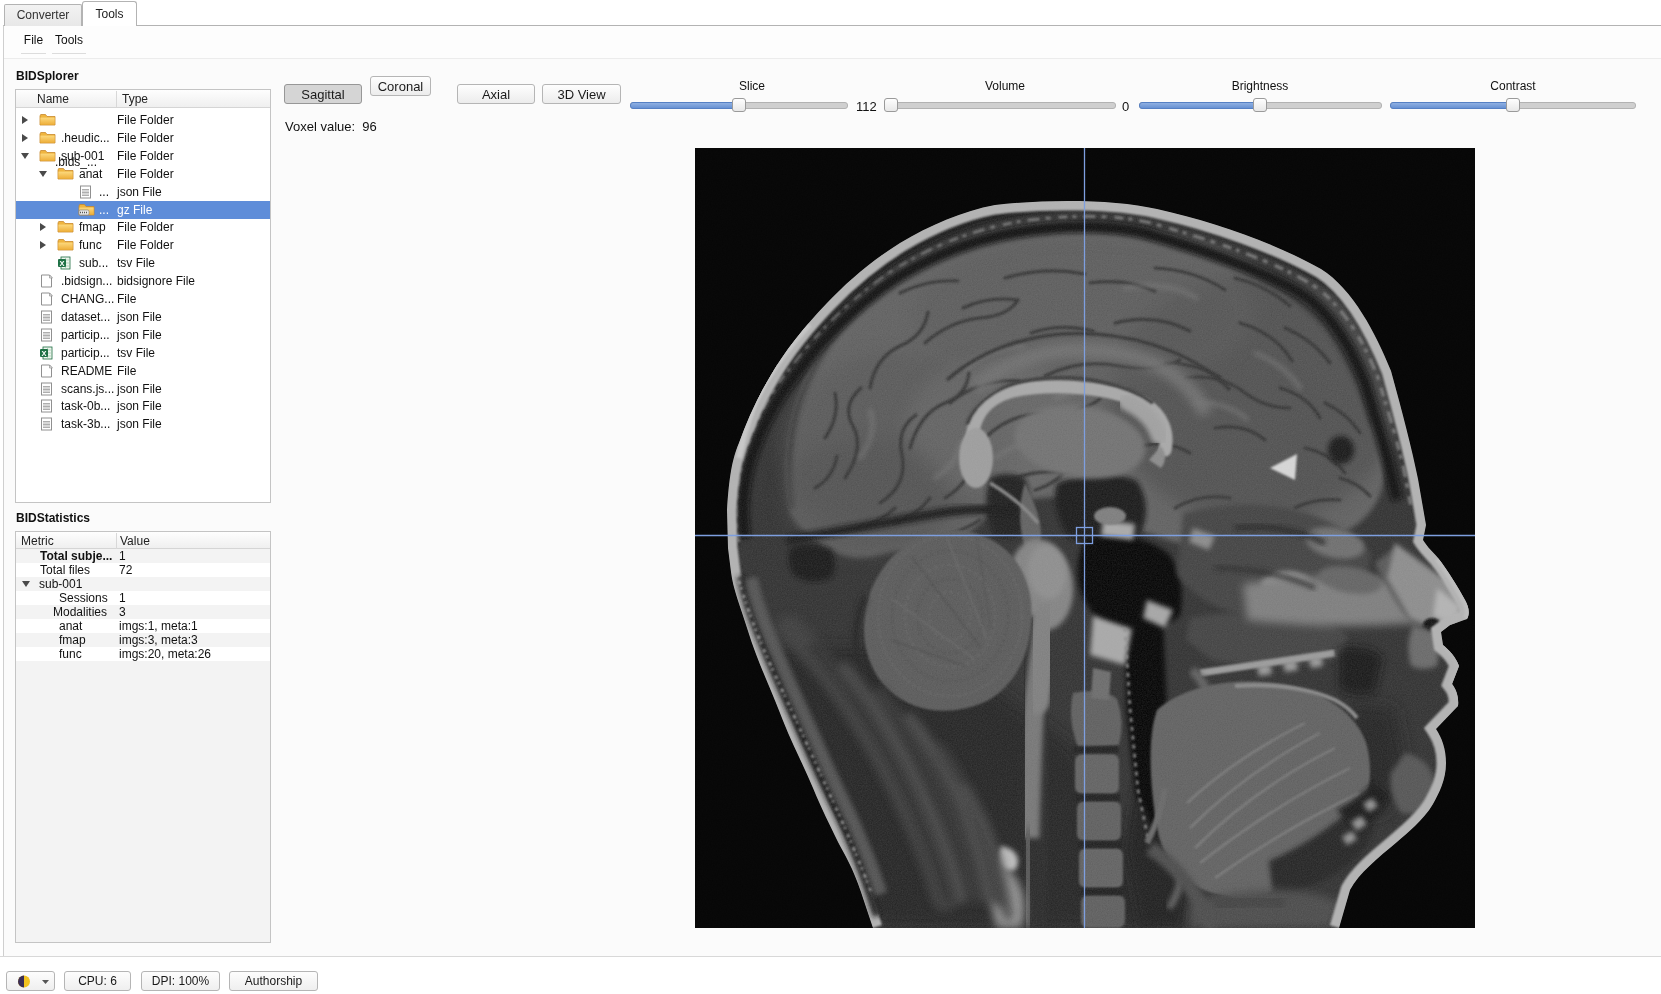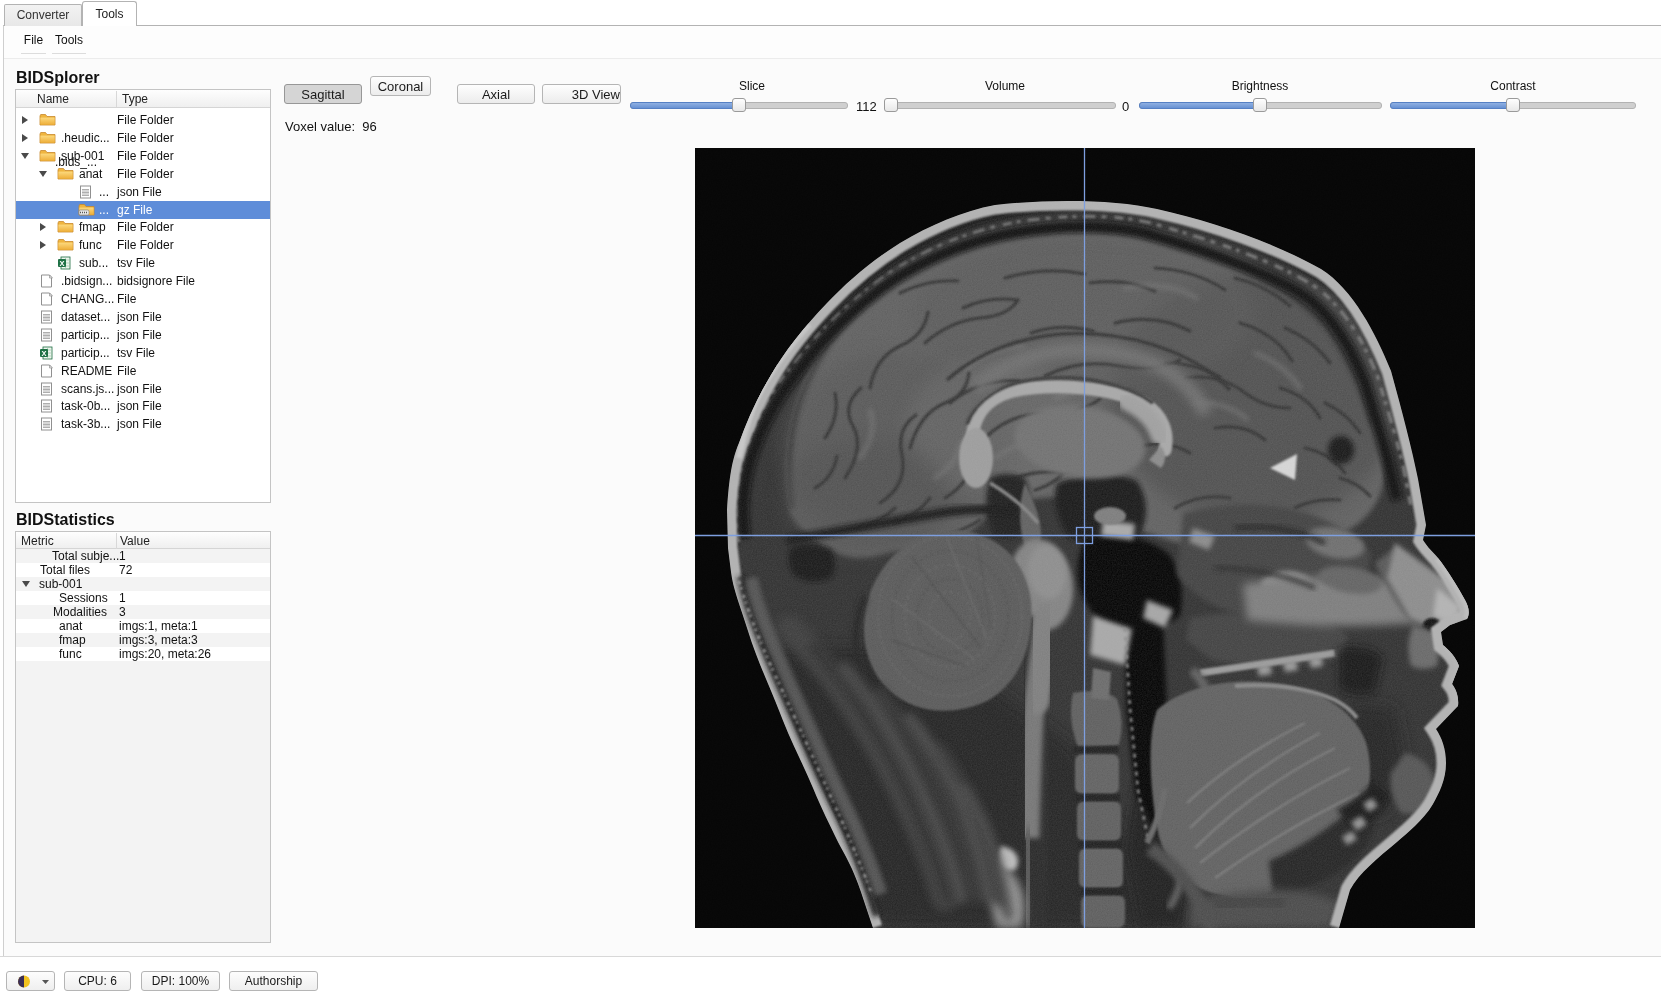--- a/index.html
+++ b/index.html
@@ -7,21 +7,21 @@
 #app { position:absolute; left:0; top:0; width:1661px; height:994px; }
 .abs { position:absolute; }
 
 #tab-conv { left:4px; top:4px; width:78px; height:22px; background:linear-gradient(#f2f2f2,#e8e8e8); border:1px solid #b3b3b3; border-bottom:none; border-radius:2px 2px 0 0; font-size:12px; color:#333; text-align:center; line-height:21px; z-index:2; }
 #tab-edit { left:82px; top:1px; width:55px; height:25px; background:#fff; border:1px solid #b3b3b3; border-bottom:none; border-radius:3px 3px 0 0; font-size:12px; color:#222; text-align:center; line-height:24px; z-index:4; }
 #pane { left:3px; top:25px; width:1658px; height:931px; background:#fbfbfb; border-top:1px solid #b3b3b3; border-left:1px solid #cfcfcf; z-index:1; }
 
 #menubar { left:4px; top:26px; width:1657px; height:33px; background:#fdfdfd; border-bottom:1px solid #ececec; z-index:3; }
 .menuitem { position:absolute; top:33px; height:21px; font-size:12px; color:#111; text-align:center; border-bottom:1px solid #dcdcdc; z-index:4; }
 
-.plabel { font-size:16px; font-weight:bold; color:#111; z-index:3; }
+.plabel { font-size:12px; font-weight:bold; color:#111; z-index:3; }
 
 .qtable { background:#fff; border:1px solid #c4c4c4; z-index:3; }
 .qheader { position:absolute; left:0; top:0; width:100%; height:18px; background:linear-gradient(#fefefe,#efefef); border-bottom:1px solid #d5d5d5; }
 .qheader .h1 { position:absolute; font-size:12px; color:#222; top:2px; }
 .hdiv { position:absolute; top:1px; width:1px; height:16px; background:#d8d8d8; }
 .trow { position:absolute; left:0; width:100%; height:18px; font-size:12px; color:#111; white-space:nowrap; }
 .trow span { position:absolute; top:2px; }
 .srow { position:absolute; left:0; width:100%; height:14.1px; font-size:12px; color:#111; white-space:nowrap; }
 .srow span { position:absolute; top:0px; }
 .sel { background:#5e8dd9; color:#fff; }
@@ -219,21 +219,21 @@
   </div>
 
   <div class="abs plabel" style="left:16px; top:511px;">BIDStatistics</div>
   <div class="abs qtable" id="stats" style="left:15px; top:531px; width:256px; height:412px;">
     <div class="qheader" style="height:17px;">
       <span class="h1" style="left:5px;">Metric</span>
       <span class="h1" style="left:104px;">Value</span>
       <div class="hdiv" style="left:100px;"></div>
     </div>
     <div class="srow" style="top:16.5px; background:#f3f3f3;">
-        <span style="left:36px;">Total subje...</span>
+        <span style="left:24px;font-weight:bold;">Total subje...</span>
         <span style="left:103px;">1</span>
       </div>
     <div class="srow" style="top:30.6px; background:#fff;text-decoration:underline;">
         <span style="left:24px;">Total files</span>
         <span style="left:103px;">72</span>
       </div>
     <div class="srow" style="top:44.7px; background:#f3f3f3;">
         <i class="arr-d" style="left:6px; top:4px;"></i>
         <span style="left:23px;">sub-001</span>
       </div>
@@ -256,21 +256,21 @@
     <div class="srow" style="top:115.2px; background:#fff;">
         <span style="left:43px;">func</span>
         <span style="left:103px;">imgs:20, meta:26</span>
       </div>
     <div class="abs" style="left:0; top:129.3px; width:254px; height:280.7px; background:#f3f3f3;"></div>
   </div>
 
   <div class="btn pressed" style="left:284px; top:84px; width:78px; height:20px; line-height:19px;">Sagittal</div>
   <div class="btn" style="left:370px; top:76px; width:61px; height:20px; line-height:19px;">Coronal</div>
   <div class="btn" style="left:457px; top:84px; width:78px; height:20px; line-height:19px;">Axial</div>
-  <div class="btn" style="left:542px; top:84px; width:79px; height:20px; line-height:19px;text-align:right;">3D View</div>
+  <div class="btn" style="left:542px; top:84px; width:79px; height:20px; line-height:19px;">3D View</div>
   <div class="abs" id="voxel">Voxel value:&nbsp; 96</div>
 
   <div class="slabel" style="left:702px; top:79px; width:100px;">Slice</div>
   <div class="track" style="left:630px; width:218px;"></div>
   <div class="fill" style="left:630px; width:112px;"></div>
   <div class="thumb" style="left:732px;"></div>
   <div class="sval" style="left:856px;">112</div>
 
   <div class="slabel" style="left:955px; top:79px; width:100px;">Volume</div>
   <div class="track" style="left:884px; width:232px;"></div>

